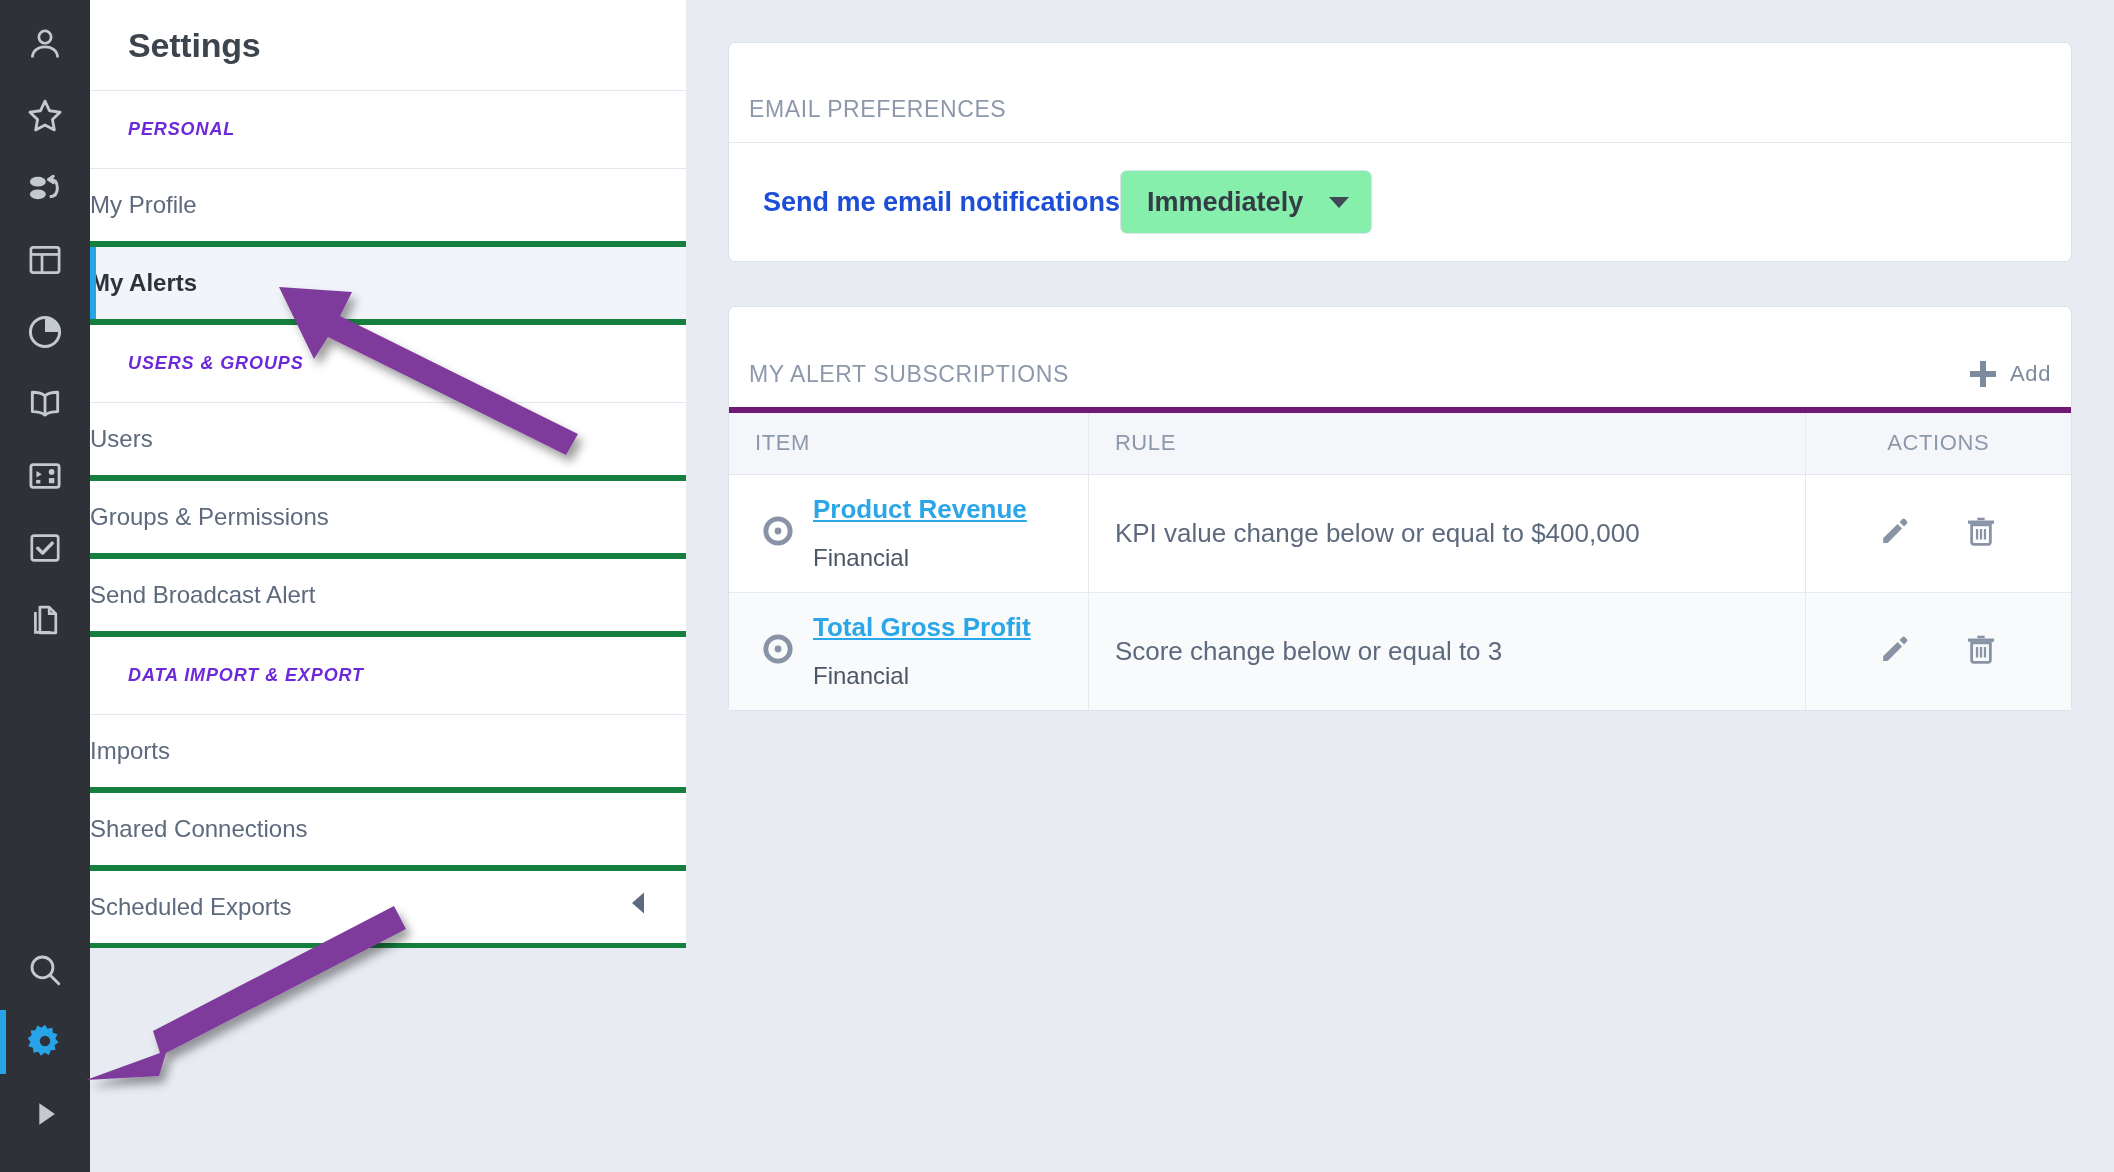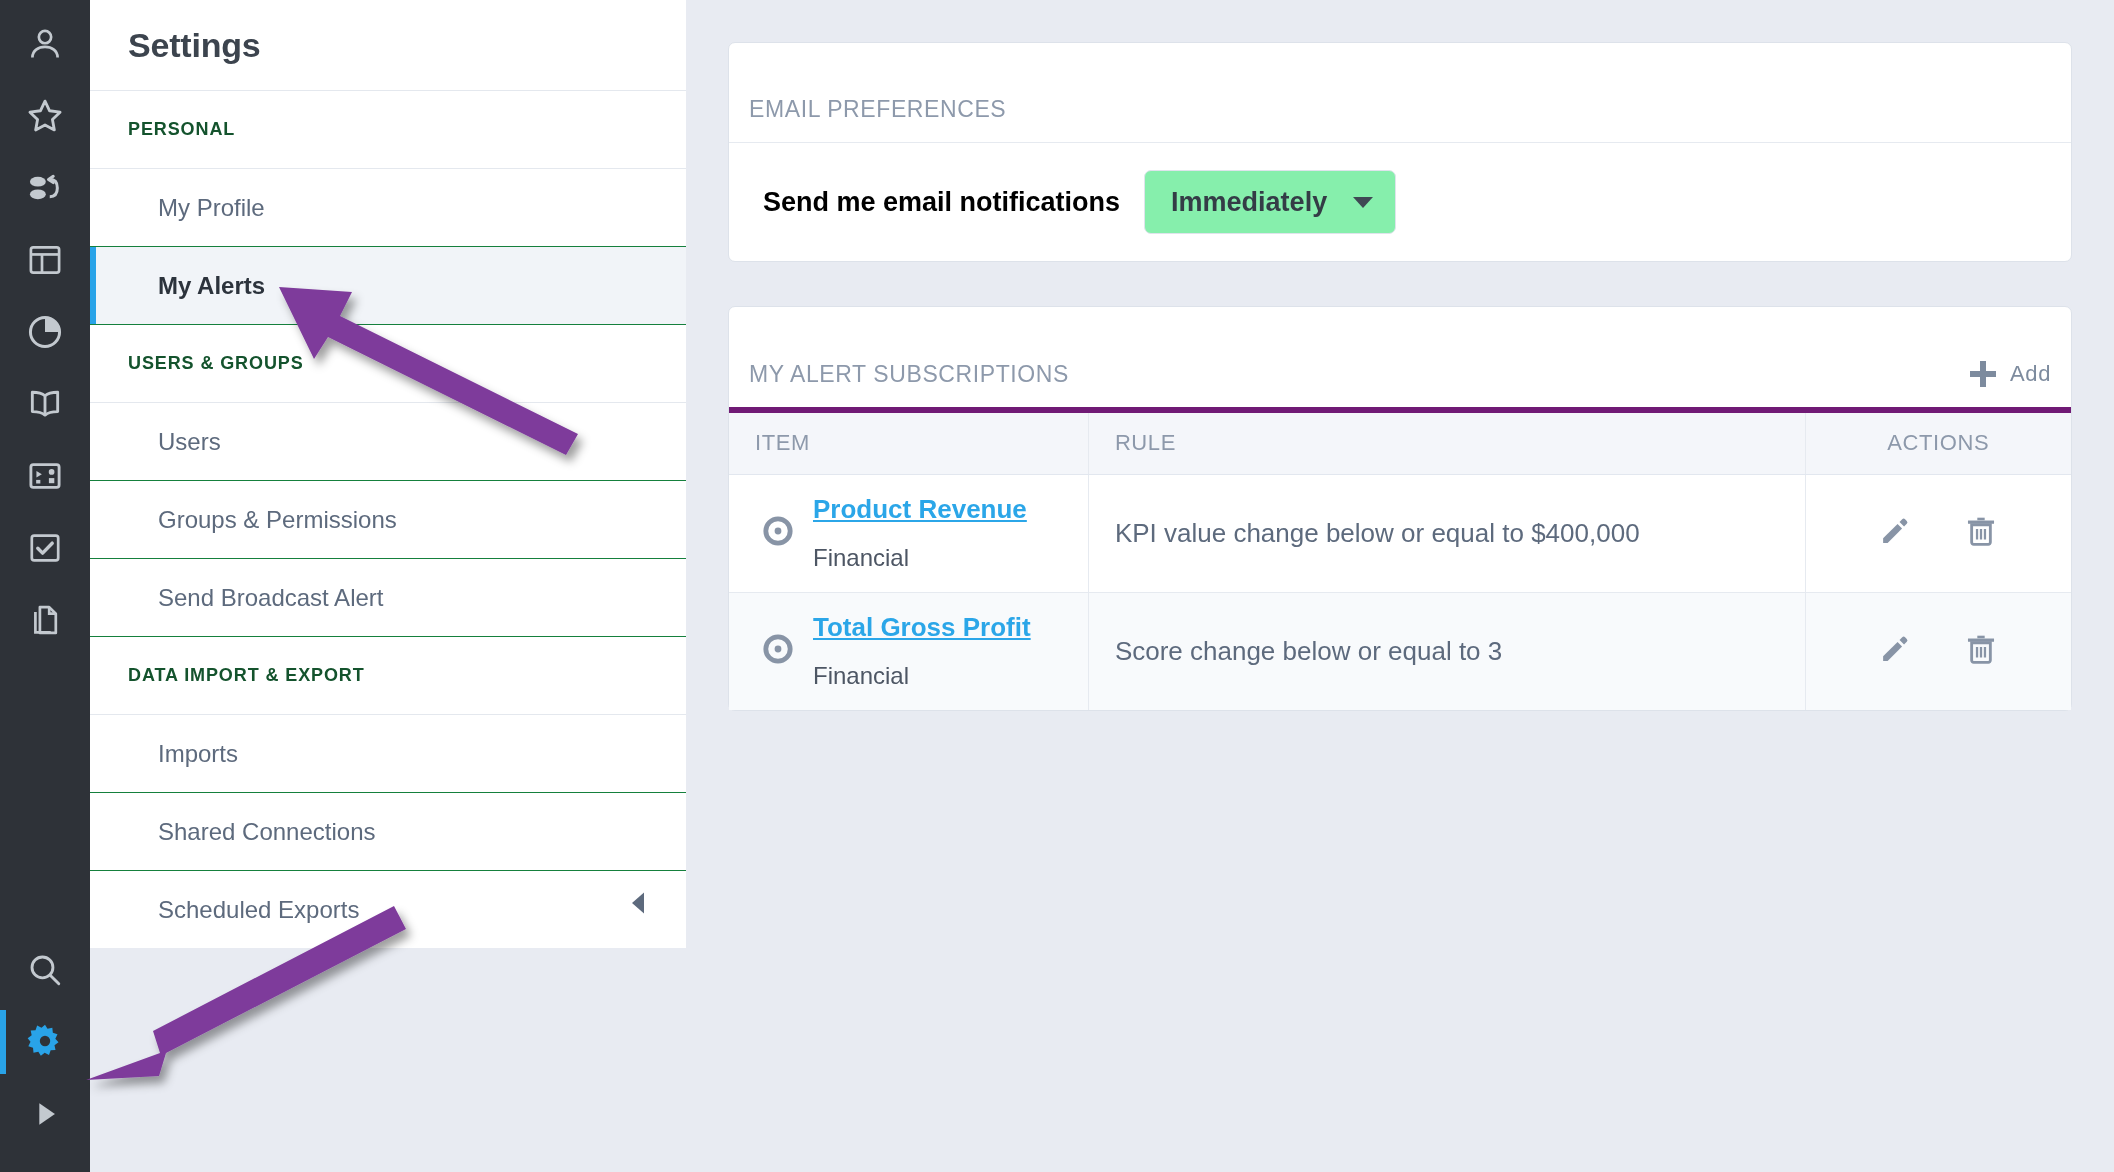--- a/index.html
+++ b/index.html
@@ -45,28 +45,28 @@
     height: 90px; display: flex; align-items: center;
     padding-left: 38px;
     font-size: 34px; font-weight: bold; color: #3c444e;
     letter-spacing: -.2px;
   }
   .sb-sep { height: 1px; background: #e4e8ee; }
   .sb-group {
     height: 78px; display: flex; align-items: center;
     padding-left: 38px;
     font-size: 18px; font-weight: bold; letter-spacing: .9px;
-    color: #14532d;
+    color: #6d28d9;
     border-bottom: 1px solid #e4e8ee;
+    font-style: italic;
   }
   .sb-item {
     height: 78px; display: flex; align-items: center;
-    padding-left: 68px;
     font-size: 24px; color: #5d6a7d;
-    border-bottom: 1px solid #15803d;
+    border-bottom: 6px solid #15803d;
     cursor: pointer;
     position: relative;
     background: #fff;
   }
   .sb-item.selected {
     background: #f1f4f8; color: #2c333c; font-weight: bold;
   }
   .sb-item.selected::before {
     content: ""; position: absolute; left: 0; top: 0; bottom: 0; width: 6px;
     background: #29a3e8;
@@ -103,21 +103,21 @@
     color: #7d8b9e; font-size: 22px; cursor: pointer;
   }
   .plus { width: 26px; height: 26px; position: relative; display: inline-block; }
   .plus::before, .plus::after {
     content: ""; position: absolute; background: #7d8b9e;
   }
   .plus::before { left: 0; right: 0; top: 10px; height: 6px; }
   .plus::after { top: 0; bottom: 0; left: 10px; width: 6px; }
 
   .email-body { height: 118px; display: flex; align-items: center; padding-left: 34px; }
-  .email-label { font-size: 27px; font-weight: bold; color: #000000; margin-right: 24px; }
+  .email-label { font-size: 27px; font-weight: bold; color: #1d4ed8; }
   .select {
     height: 64px; min-width: 228px;
     border: 1px solid #dfe4ec; border-radius: 7px;
     background: #86efac;
     display: flex; align-items: center; justify-content: space-between;
     padding: 0 22px 0 26px; gap: 26px;
     font-size: 27px; font-weight: bold; color: #343c46;
     cursor: pointer;
   }
   .caret {

